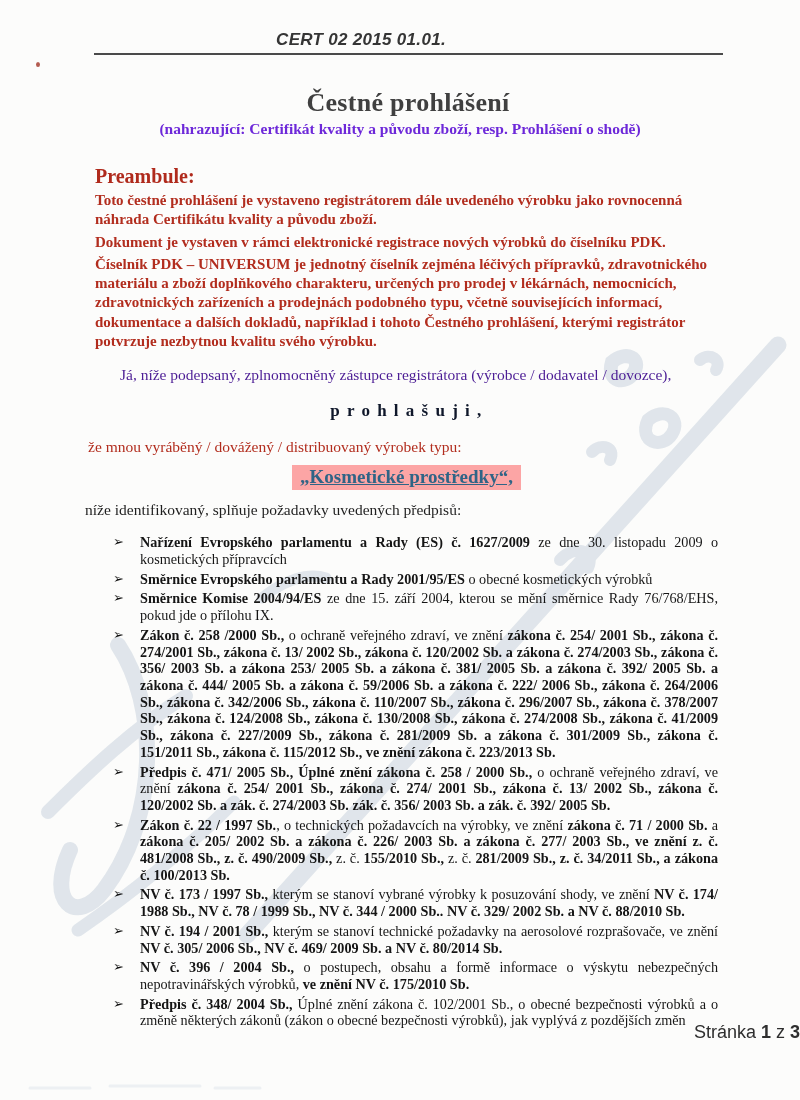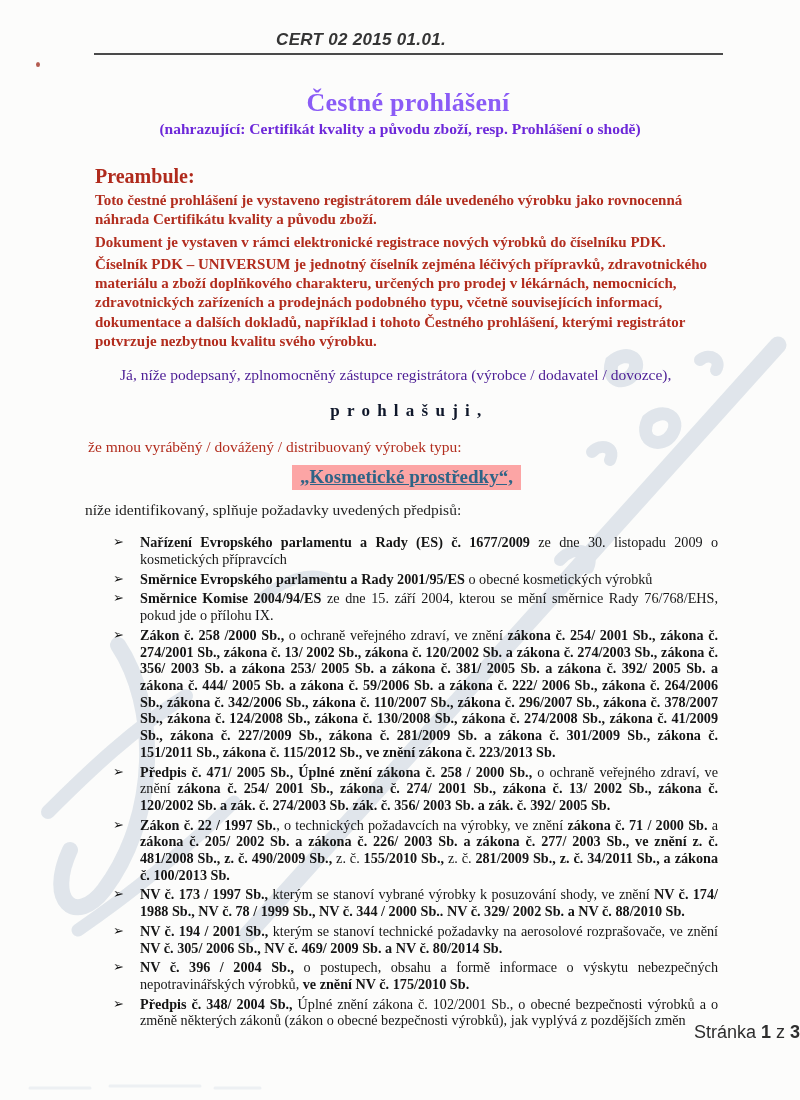--- a/index.html
+++ b/index.html
@@ -24,21 +24,21 @@
     padding-right:78px;
     font-family:"Liberation Sans", sans-serif;
     font-weight:bold;font-style:italic;
     font-size:17px;color:#353535;
     letter-spacing:.3px;
   }
   .cert-rule{margin:3px 0 0 94px;width:629px;border-bottom:2px solid #4a4a4a;}
 
   .title{
     margin-top:33px;text-align:center;
-    font-size:26px;font-weight:bold;color:#8b5cf6;
+    font-size:26px;font-weight:bold;color:#404040;
     letter-spacing:.3px;
     padding-left:16px;
   }
   .subtitle{
     margin-top:2px;text-align:center;
     font-size:15.5px;font-weight:bold;color:#6d28d9;
   }
 
   .body-col{margin:0 82px 0 95px;}
 
@@ -150,21 +150,21 @@
       <div class="decl-product-intro">že mnou vyráběný / dovážený  / distribuovaný výrobek typu:</div>
       <div class="decl-highlight-row">
         <span class="decl-highlight">„Kosmetické prostředky“,</span>
       </div>
       <div class="decl-after">níže identifikovaný, splňuje požadavky uvedených předpisů:</div>
 
       <div class="reg-list">
 
       <div class="reg-item">
           <span class="bullet">➢</span>
-          <span><span class="bold">Nařízení Evropského parlamentu a Rady (ES) č. 1677/2009 </span><span>ze dne 30. listopadu 2009 o kosmetických přípravcích</span></span>
+          <span><span class="bold">Nařízení Evropského parlamentu a Rady (ES) č. 1627/2009 </span><span>ze dne 30. listopadu 2009 o kosmetických přípravcích</span></span>
         </div>
           <div class="reg-item">
           <span class="bullet">➢</span>
           <span><span class="bold">Směrnice Evropského parlamentu a Rady 2001/95/ES </span><span>o obecné kosmetických výrobků</span></span>
         </div>
           <div class="reg-item">
           <span class="bullet">➢</span>
           <span><span class="bold">Směrnice Komise 2004/94/ES </span><span>ze dne 15. září 2004, kterou se mění směrnice Rady 76/768/EHS, pokud jde o přílohu IX.</span></span>
         </div>
           <div class="reg-item">

